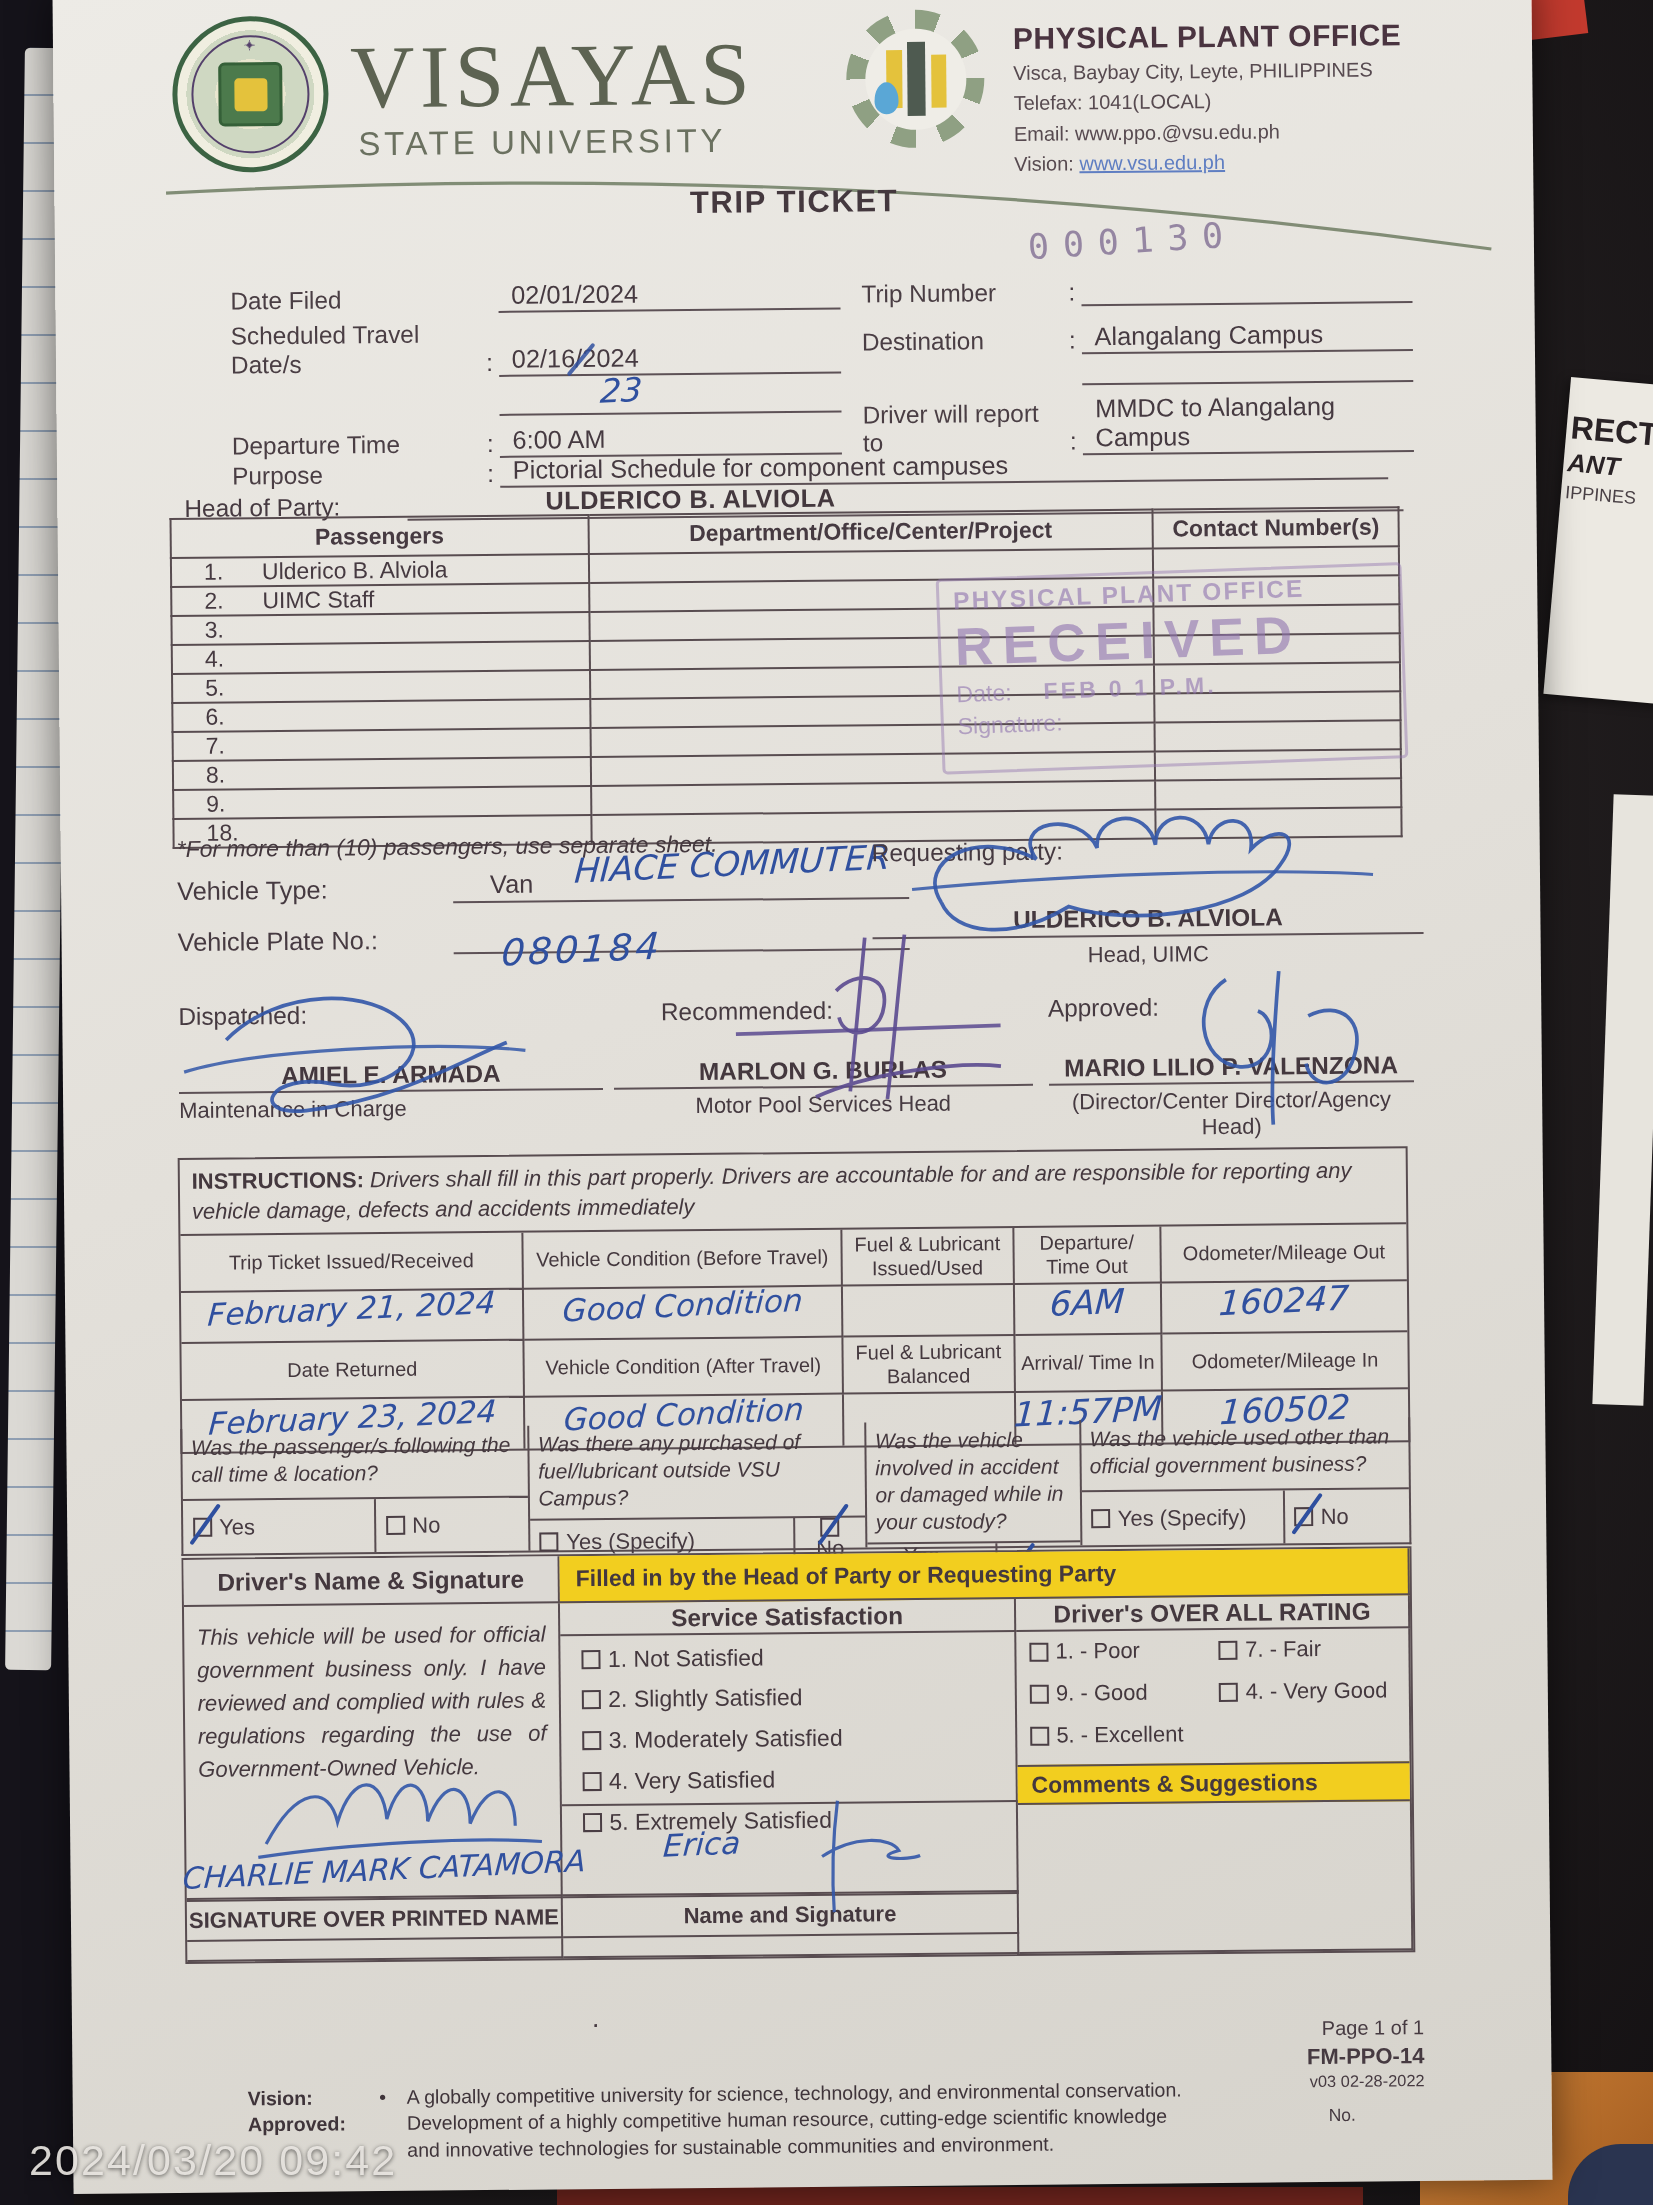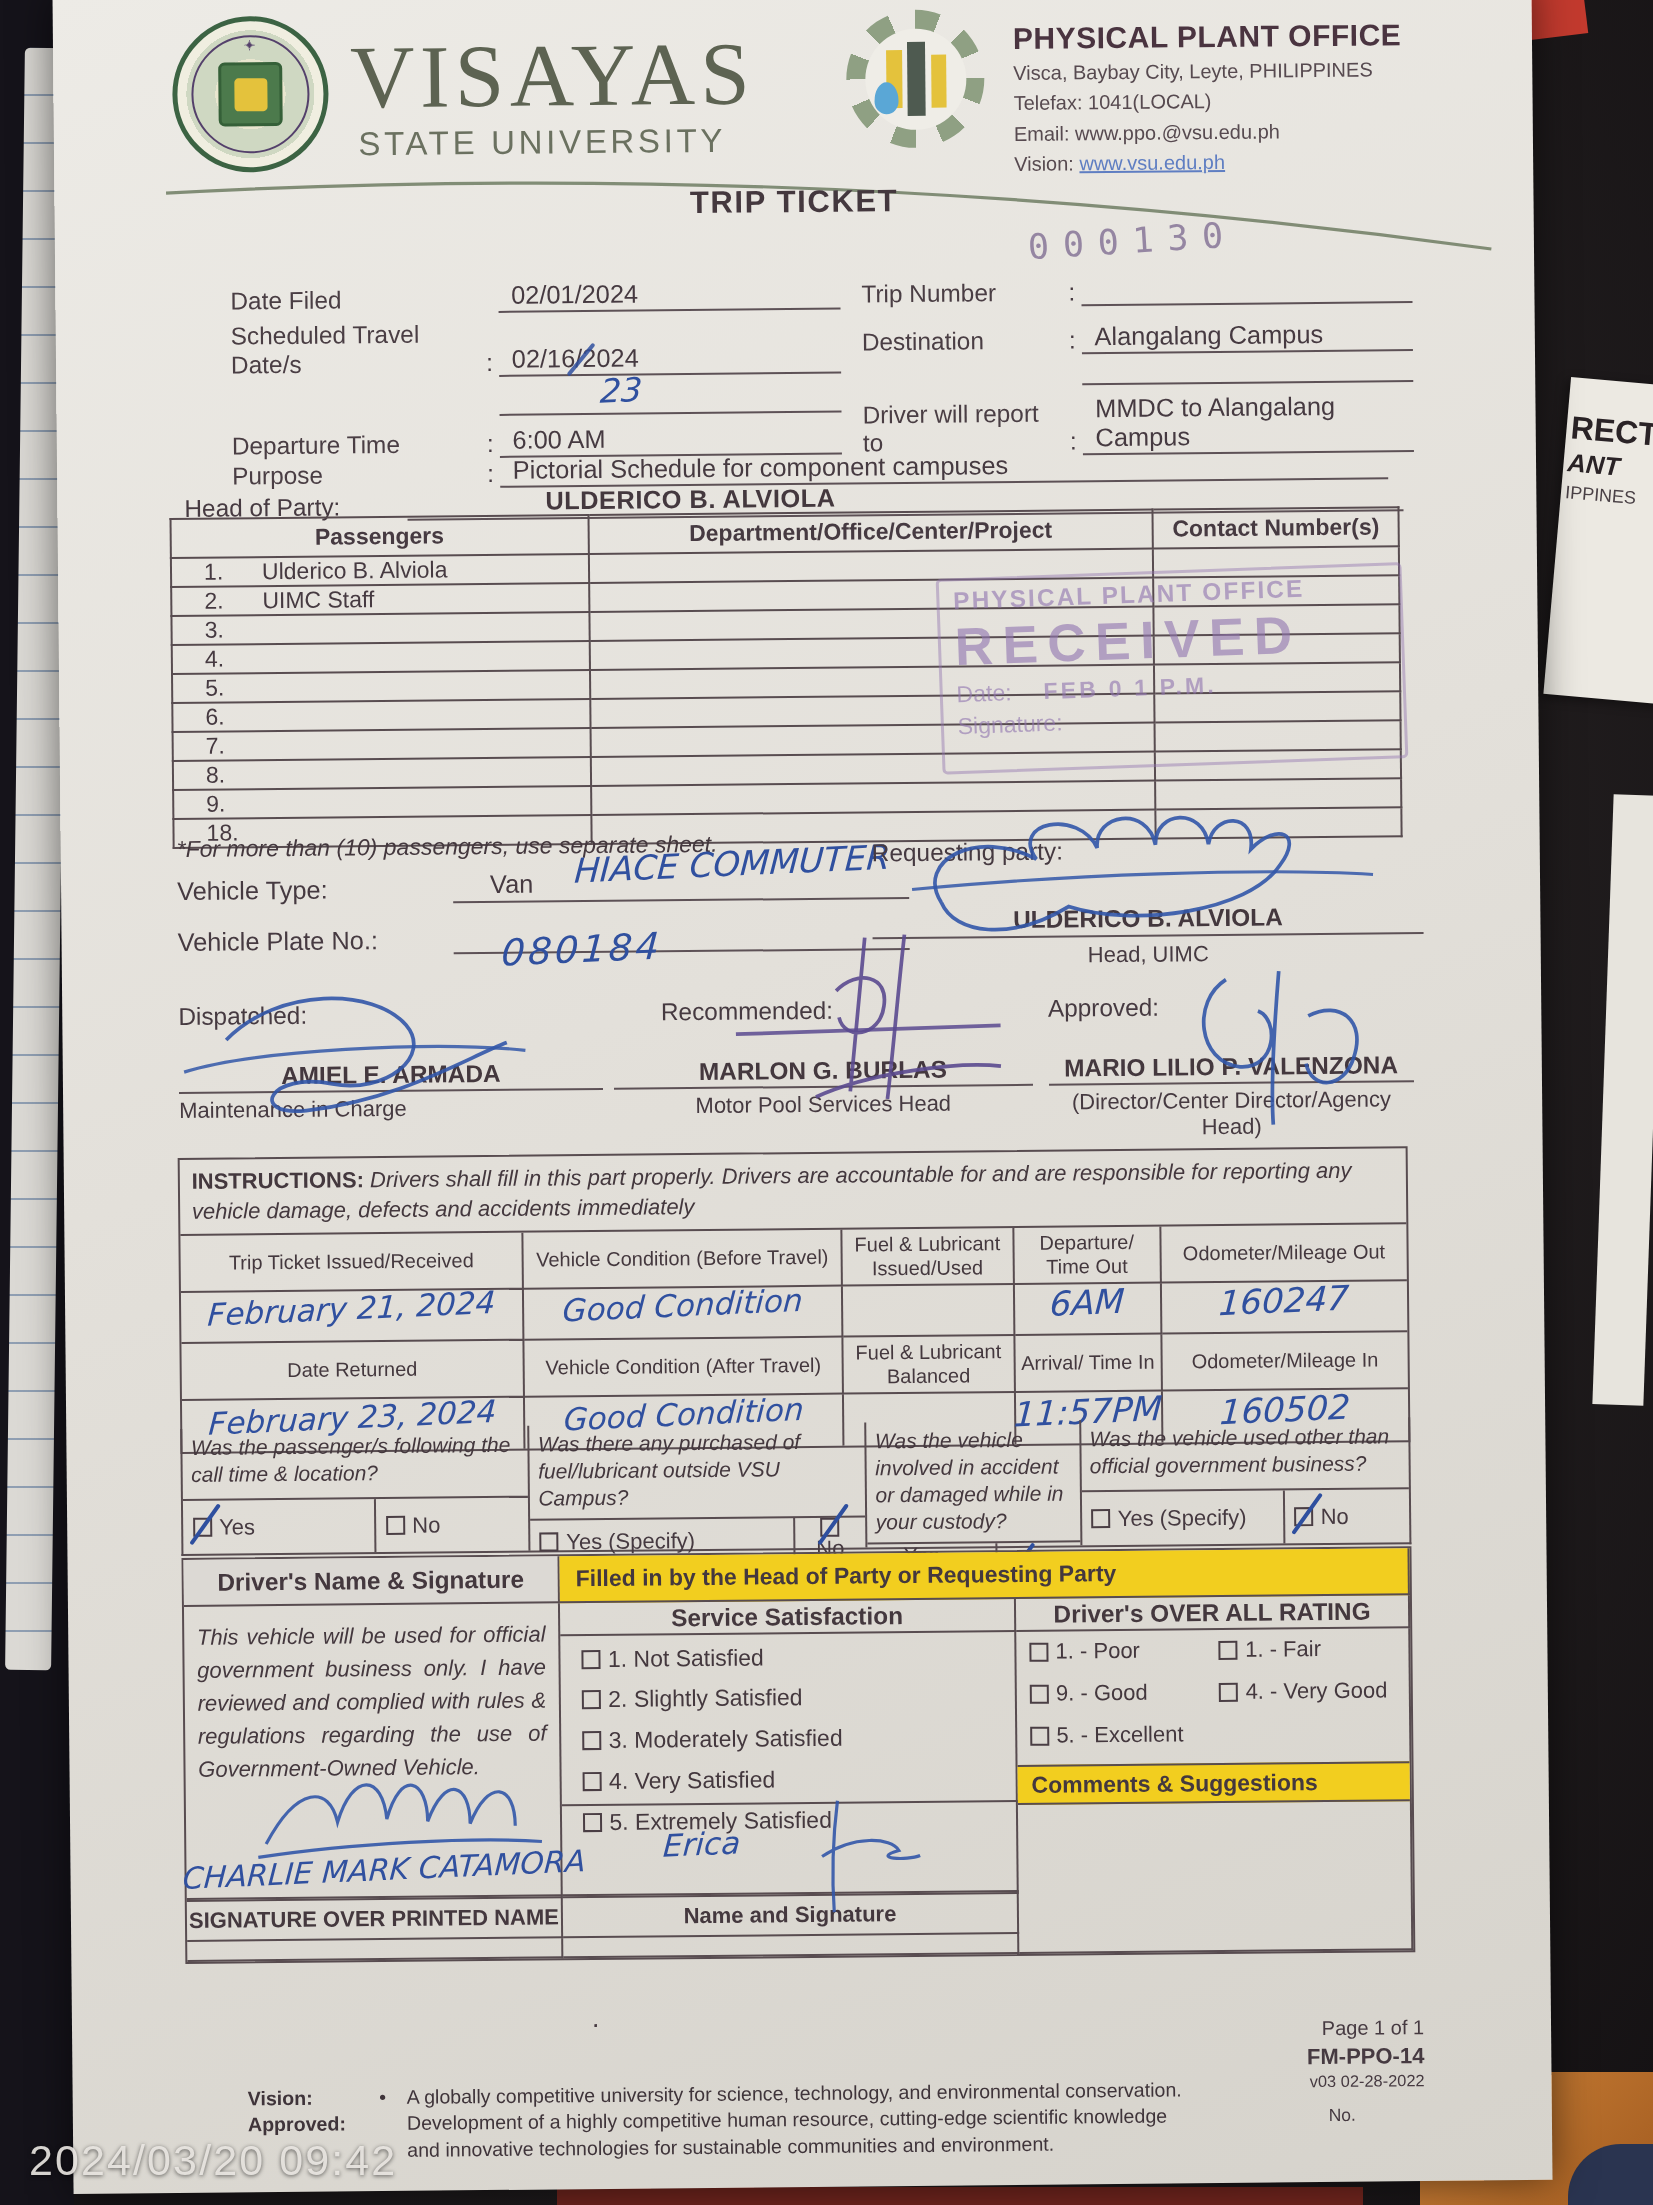--- a/index.html
+++ b/index.html
@@ -565,21 +565,21 @@
               <span>9. - Good</span>
             </div>
           <div class="row">
               <span class="cb"></span>
               <span>5. - Excellent</span>
             </div>
         </div>
         <div class="rcol">
           <div class="row">
               <span class="cb"></span>
-              <span>1. - Fair</span>
+              <span>7. - Fair</span>
             </div>
           <div class="row">
               <span class="cb"></span>
               <span>4. - Very Good</span>
             </div>
         </div>
       </div>
       <div class="combar">Comments &amp; Suggestions</div>
       <div style="flex:1;"></div>
     </div>

